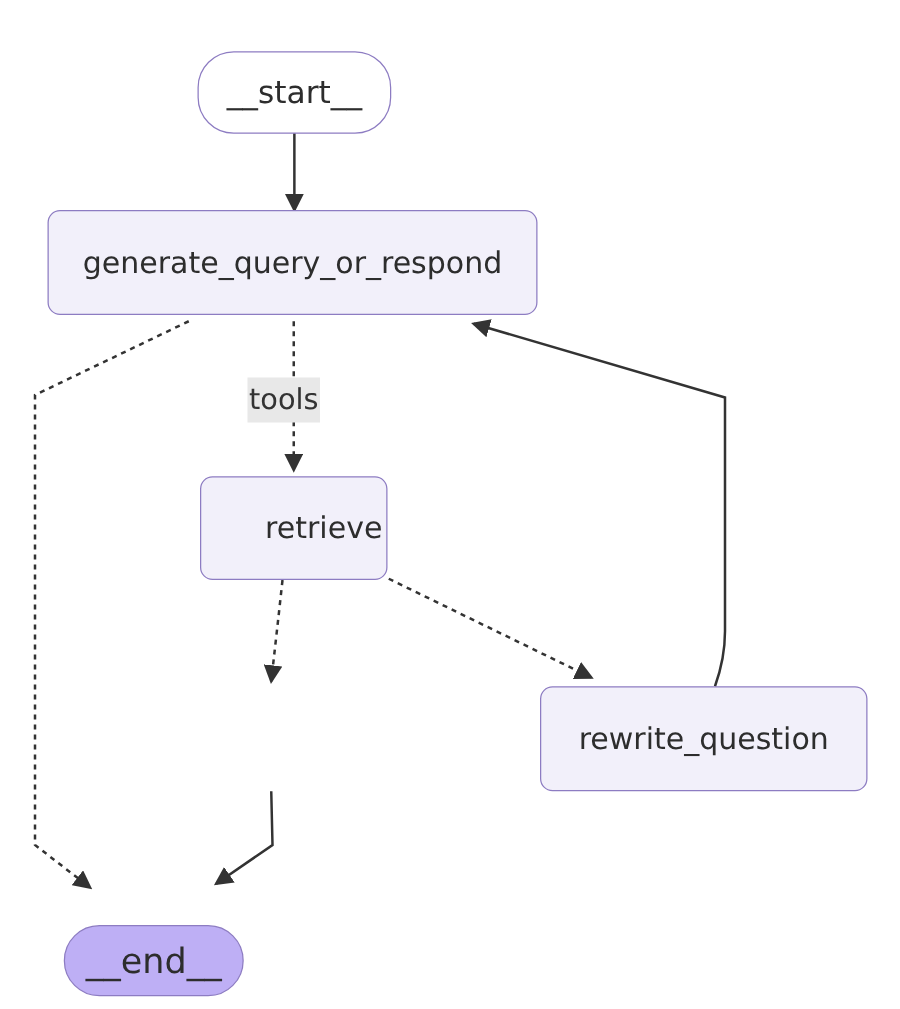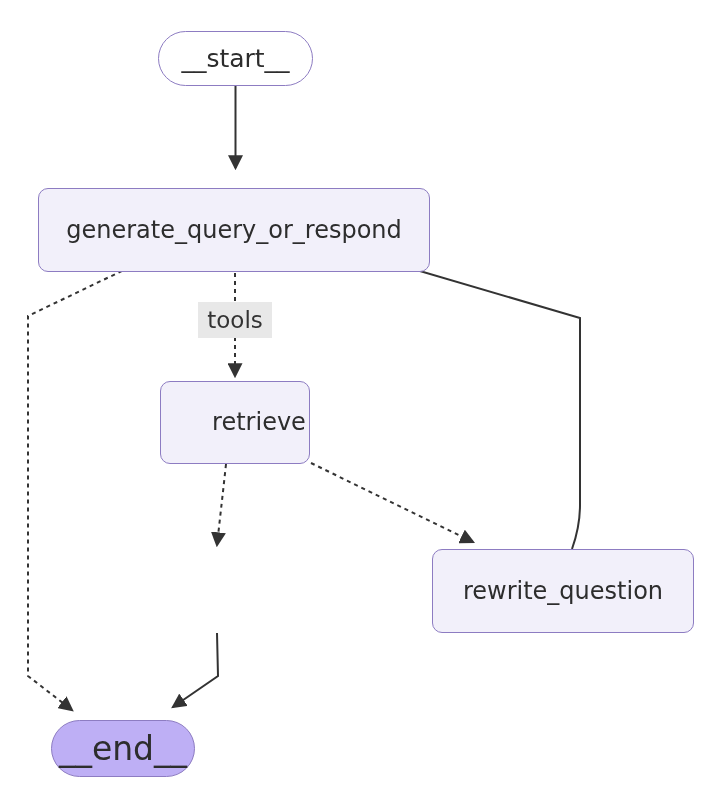--- a/index.html
+++ b/index.html
@@ -43,38 +43,39 @@
   .node.stadium-start {
     background: var(--start-fill, #ffffff);
     border: 1.7px solid var(--node-border, #8d7cc2);
     border-radius: 29px;
     font-size: 25px;
   }
   .node.stadium-end {
     background: var(--end-fill, #beaff5);
     border: 1.7px solid var(--node-border, #8d7cc2);
     border-radius: 29px;
-    font-size: 33px;
+    font-size: 28px;
+    margin-top: 20px;
   }
   .edge-label {
     position: absolute;
     display: flex; align-items: center; justify-content: center;
     background: var(--edge-label-bg, #e8e8e8);
     color: #333333;
     font-size: 23px;
     z-index: 2;
   }
   
-  #node-start    { left: 158px; top: 31px;  width: 155px; height: 55px; }
-  #node-gqor     { left: 38px;  top: 188px; width: 392px; height: 84px; }
+  #node-start    { left: 158px; top: 41px;  width: 155px; height: 66px; }
+  #node-gqor     { left: 38px;  top: 168px; width: 392px; height: 84px; }
   #node-retrieve { left: 160px; top: 381px; width: 150px; height: 83px; padding-left: 48px; }
   #node-genans   { left: 88px;  top: 549px; width: 260px; height: 84px; }
   #node-rewrite  { left: 432px; top: 549px; width: 262px; height: 84px; align-items: center; }
   #node-end      { left: 51px;  top: 720px; width: 144px; height: 57px; }
-  #label-tools   { left: 198px; top: 302px; width: 74px;  height: 36px; }
+  #label-tools   { left: 198px; top: 302px; width: 58px;  height: 36px; }
 </style>
 </head>
 <body>
 
 <div class="canvas">
 
   <svg class="edges-layer" width="720" height="807" viewBox="0 0 720 807" xmlns="http://www.w3.org/2000/svg">
     <defs>
       <marker id="arrow" viewBox="0 0 10 10" refX="8.5" refY="5" markerWidth="7.5" markerHeight="7.5" orient="auto-start-reverse">
         <path class="arrowhead" d="M0,0 L10,5 L0,10 z"></path>

